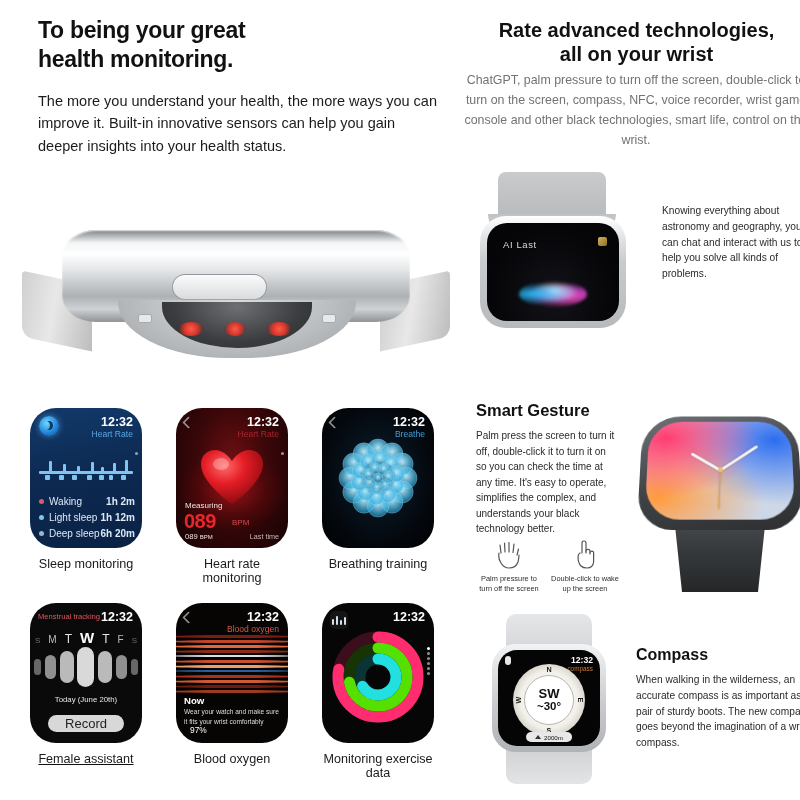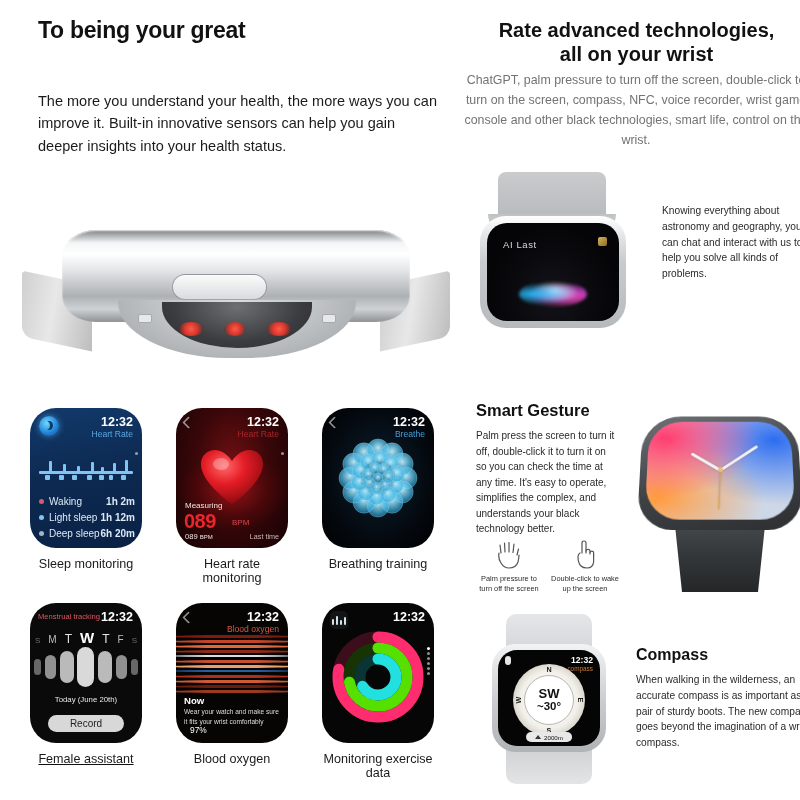--- a/index.html
+++ b/index.html
@@ -210,21 +210,21 @@
   .fa-days span { font-size: 8px; color: #6e6e6e; }
   .fa-days span.m { font-size: 10px; color: #bdbdbd; }
   .fa-days span.t { font-size: 12px; color: #e4e4e4; }
   .fa-days span.w { font-size: 15px; color: #fff; font-weight: bold; }
   .fa-pills { position: absolute; left: 4px; top: 44px; width: 104px; height: 40px;
               display: flex; justify-content: space-between; align-items: center; }
   .fa-pills i { display: block; border-radius: 9px; background: #d9d9d9; }
   .fa-today { position: absolute; left: 0; right: 0; top: 92px; text-align: center;
               font-size: 7.8px; color: #e8e8e8; }
   .fa-record { position: absolute; left: 18px; bottom: 11px; width: 76px; height: 17px; border-radius: 9px;
-               background: #d8d8d8; color: #222; font-size: 10px; display: flex;
+               background: #d8d8d8; color: #222; font-size: 13px; display: flex;
                align-items: center; justify-content: center; }
 
   
   #tile-spo2 { left: 160px; top: 603px; }
   #tile-spo2 .face { background: #070404; }
   .spo2-waves { position: absolute; left: 0; top: 28px; width: 112px; height: 66px; overflow: hidden; }
   .spo2-waves i { position: absolute; left: -8px; width: 128px; border-radius: 50%; height: 3px; }
   .spo2-now { position: absolute; left: 8px; top: 92px; font-size: 9.6px; color: #fff; font-weight: bold; }
   .spo2-txt { position: absolute; left: 8px; top: 104px; width: 98px; font-size: 6.6px;
               line-height: 1.45; color: #ddd; }
@@ -277,20 +277,21 @@
   .cw-alt .mt { width: 0; height: 0; border-left: 3px solid transparent; border-right: 3px solid transparent;
                 border-bottom: 4px solid #333; }
 </style>
 </head>
 <body>
 
 <div class="page">
 
   <div id="tl-head">
     <div class="h1">To being your great</div>
+    <div class="h1">health monitoring.</div>
   </div>
   <div id="tl-sub" class="body-lg">The more you understand your health, the more ways you can improve it. Built-in innovative sensors can help you gain deeper insights into your health status.</div>
 
   <div id="tr-head">
     <div class="h2">Rate advanced technologies,</div>
     <div class="h2">all on your wrist</div>
   </div>
   <div id="tr-sub" class="body-md">ChatGPT, palm pressure to turn off the screen, double-click to turn on the screen, compass, NFC, voice recorder, wrist game console and other black technologies, smart life, control on the wrist.</div>
 
   <div id="photo-side">

